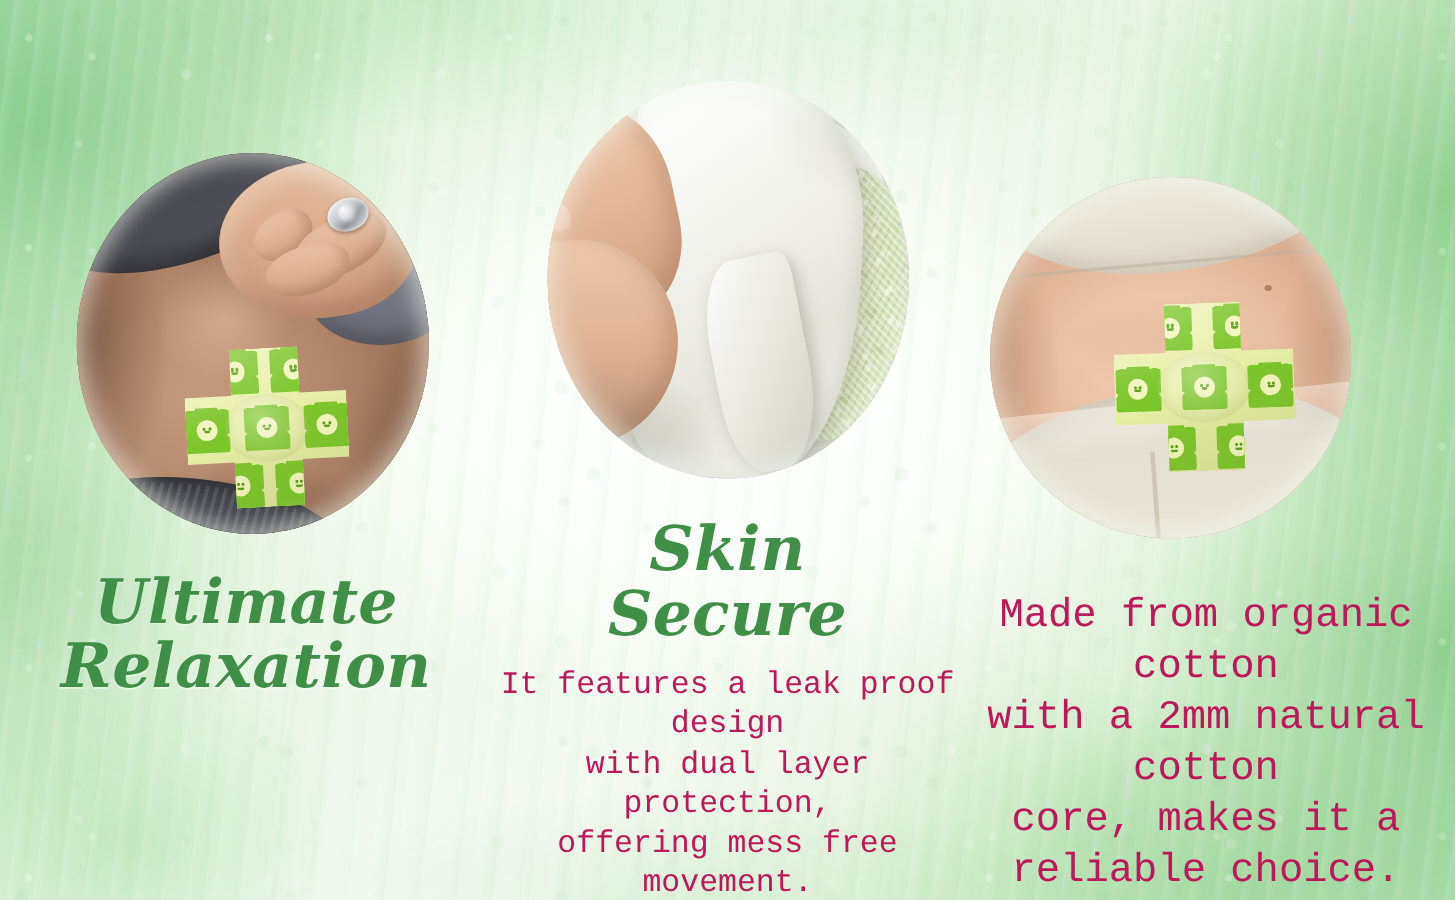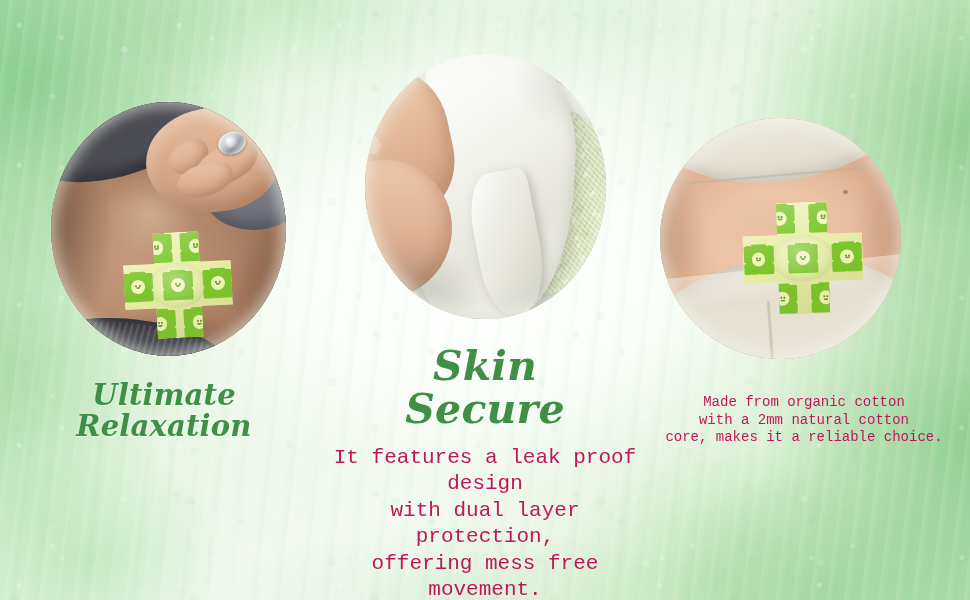--- a/index.html
+++ b/index.html
@@ -432,30 +432,30 @@
 
   .body-copy {
     color: #be185d;
     font-family: Liberation Mono, monospace;
     font-weight: 400;
     line-height: 1.26;
     white-space: pre-line;
   }
 
   #block-one   { left: 8px;   top: 380px; width: 312px; }
-  #block-one   .heading   { font-size: 29px; font-style: italic; }
+  #block-one   .heading   { font-size: 41px; font-style: italic; }
   #block-one   .body-copy { font-size: 21.5px; margin-top: 12px; }
 
   #block-two   { left: 332px; top: 345px; width: 306px; }
   #block-two   .heading   { font-size: 41px; }
   #block-two   .body-copy { font-size: 21px; margin-top: 13px; }
 
   #block-three { left: 648px; top: 382px; width: 312px; }
   #block-three .heading   { font-size: 41px; }
-  #block-three .body-copy { font-size: 14px; margin-top: 12px; }
+  #block-three .body-copy { font-size: 27px; margin-top: 12px; }
 </style>
 </head>
 <body>
 
 <div id="stage">
 
   <div class="bg-layer bg-base"></div>
   <div class="bg-layer bg-wash-l"></div>
   <div class="bg-layer bg-wash-r"></div>
   <div class="bg-layer bg-wash-t"></div>

